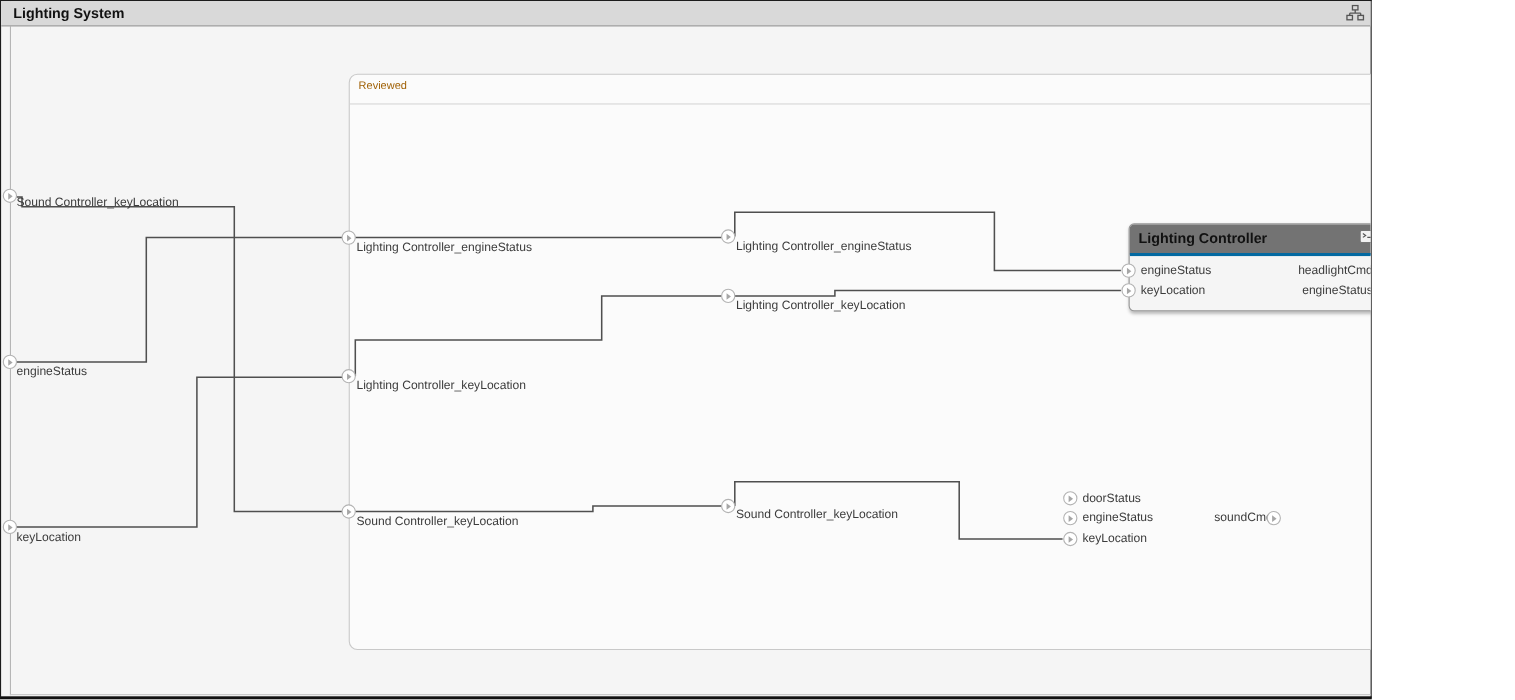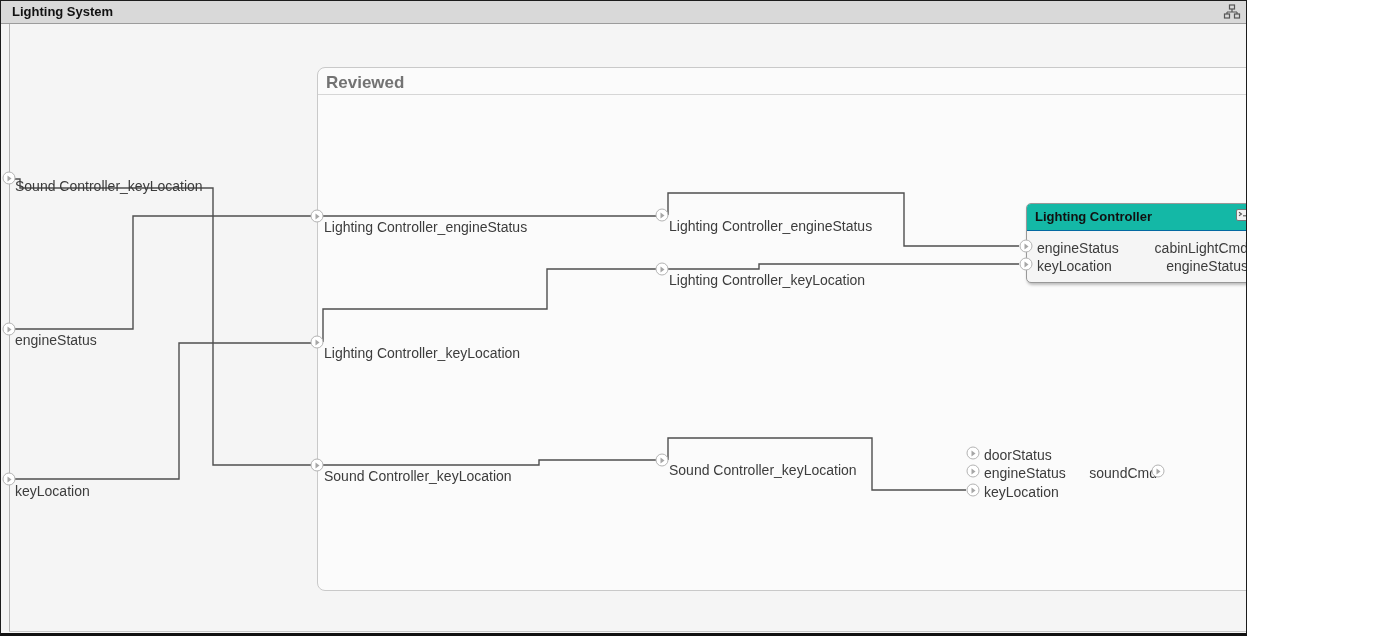--- a/index.html
+++ b/index.html
@@ -9,36 +9,36 @@
   .titlebar{position:absolute;left:0;top:0;right:0;height:22px;background:#d9d9d9;
             border-bottom:1px solid #9c9c9c;}
   .titlebar .wtitle{position:absolute;left:11px;top:3px;font-size:13px;font-weight:bold;color:#111;}
   .hier-icon{position:absolute;right:5px;top:3px;width:18px;height:16px;}
   
   .vline,.hline{position:absolute;background:#b5b5b5;}
   
   .group{position:absolute;background:#fbfbfb;border:1px solid #c9c9c9;border-radius:8px;box-sizing:border-box;}
   .group.white{background:#ffffff;}
   .group .ghead{height:26px;border-bottom:1px solid #d6d6d6;}
-  .group .gtitle{position:absolute;left:8px;top:5px;font-size:17px;font-weight:bold;color:#737373;}
+  .group .gtitle{position:absolute;left:8px;top:5px;font-size:10px;font-weight:normal;color:#a16207;}
   
   .comp{position:absolute;background:#f5f5f5;border:1px solid #989898;border-radius:5px;
         box-sizing:border-box;box-shadow:1px 2px 3px rgba(0,0,0,0.25);}
-  .comp .chead{position:relative;height:26px;background:#14b8a6;border-bottom:1px solid #0369a1;
+  .comp .chead{position:relative;height:26px;background:#737373;border-bottom:3px solid #0369a1;
                border-radius:4px 4px 0 0;}
   .comp .ctitle{position:absolute;left:8px;top:5px;font-size:13px;font-weight:bold;color:#111;}
   .badge{position:absolute;right:5px;top:5px;width:16px;height:12px;}
   
   .port{position:absolute;width:13px;height:13px;border-radius:50%;background:#ffffff;
         border:1px solid #b3b3b3;transform:translate(-50%,-50%);box-sizing:border-box;
         display:flex;align-items:center;justify-content:center;}
   .tri{display:block;width:0;height:0;border-left:4px solid #a6a6a6;
        border-top:3px solid transparent;border-bottom:3px solid transparent;margin-left:1px;}
   
-  .plabel{position:absolute;font-size:14px;color:#3c3c3c;white-space:nowrap;}
+  .plabel{position:absolute;font-size:11px;color:#3c3c3c;white-space:nowrap;}
   .plabel.right{transform:translateX(-100%);}
   .wires{position:absolute;left:0;top:0;pointer-events:none;}
   .wires polyline{pointer-events:stroke;}
 </style>
 </head>
 <body>
 
 <div class="stage">
 
   <div class="vline" style="left:8px;top:0;width:1px;height:631px;"></div>
@@ -87,21 +87,21 @@
       <span class="ctitle">Lighting Controller</span>
       <svg class="badge" viewBox="0 0 16 12">
         <rect x="0.5" y="0.5" width="15" height="11" rx="1.5" fill="#f2f2f2" stroke="#777"></rect>
         <path d="M3 3.2 L5.5 5 L3 6.8" fill="none" stroke="#555" stroke-width="1.1"></path>
         <path d="M7 6.8 H11" stroke="#555" stroke-width="1.1"></path>
       </svg>
     </div>
   </div>
   <div class="plabel" style="left:1036px;top:239px;">engineStatus</div>
   <div class="plabel" style="left:1036px;top:257px;">keyLocation</div>
-  <div class="plabel right" style="left:1247px;top:239px;">cabinLightCmd</div>
+  <div class="plabel right" style="left:1247px;top:239px;">headlightCmd</div>
   <div class="plabel right" style="left:1247px;top:257px;">engineStatus</div>
   <div class="port" style="left:1025px;top:245px;">
       <i class="tri"></i>
     </div>
   <div class="port" style="left:1025px;top:263px;">
       <i class="tri"></i>
     </div>
   <div class="port" style="left:1257px;top:245px;">
       <i class="tri"></i>
     </div>

